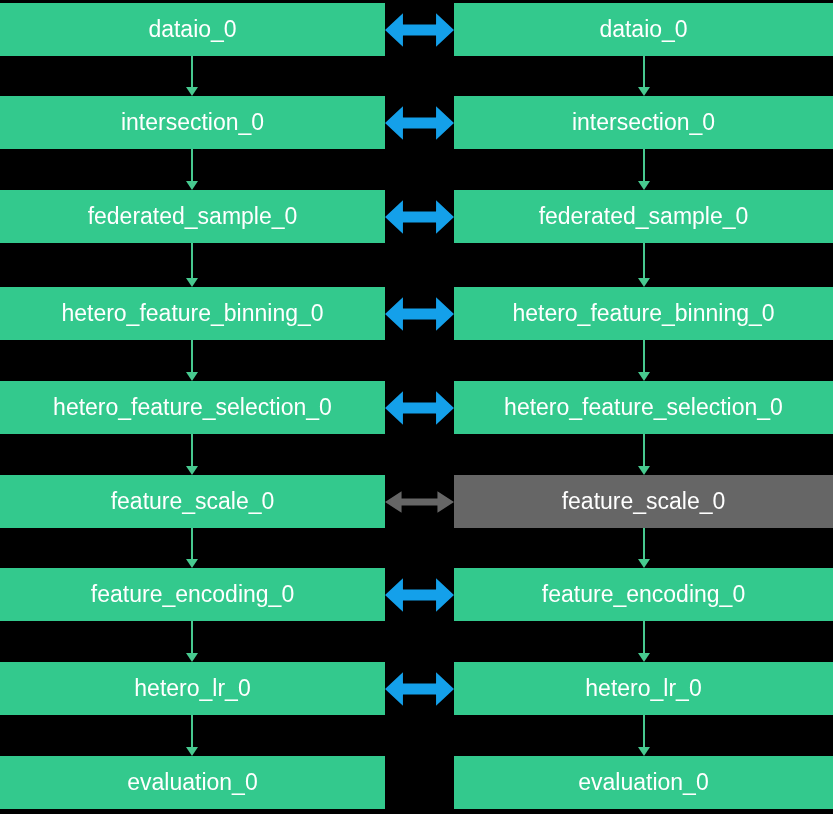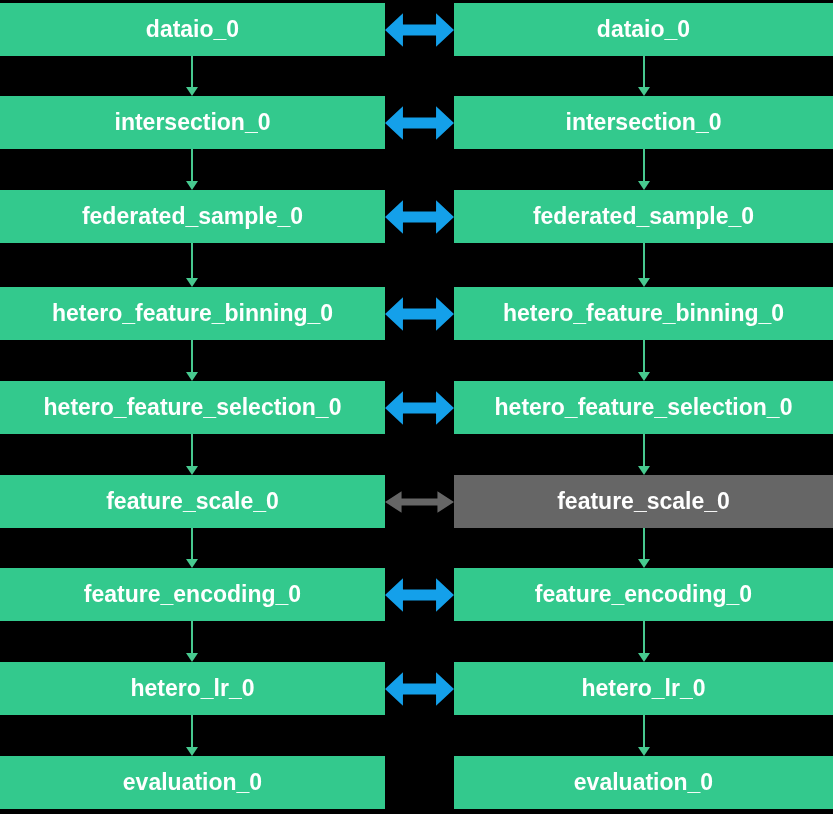--- a/index.html
+++ b/index.html
@@ -4,21 +4,20 @@
 <style>
   html,body{margin:0;padding:0;background:#000;}
   body{
     font-family:"Liberation Sans","DejaVu Sans",sans-serif;
     width:833px;height:814px;overflow:hidden;
   }
   #canvas{
     position:relative;
     width:693px;height:814px;
     background:#000000;
-    font-weight:bold;
   }
 
   
   .node{
     position:absolute;
     box-sizing:border-box;
     display:flex;
     align-items:center;
     justify-content:center;
     color:#ffffff;

